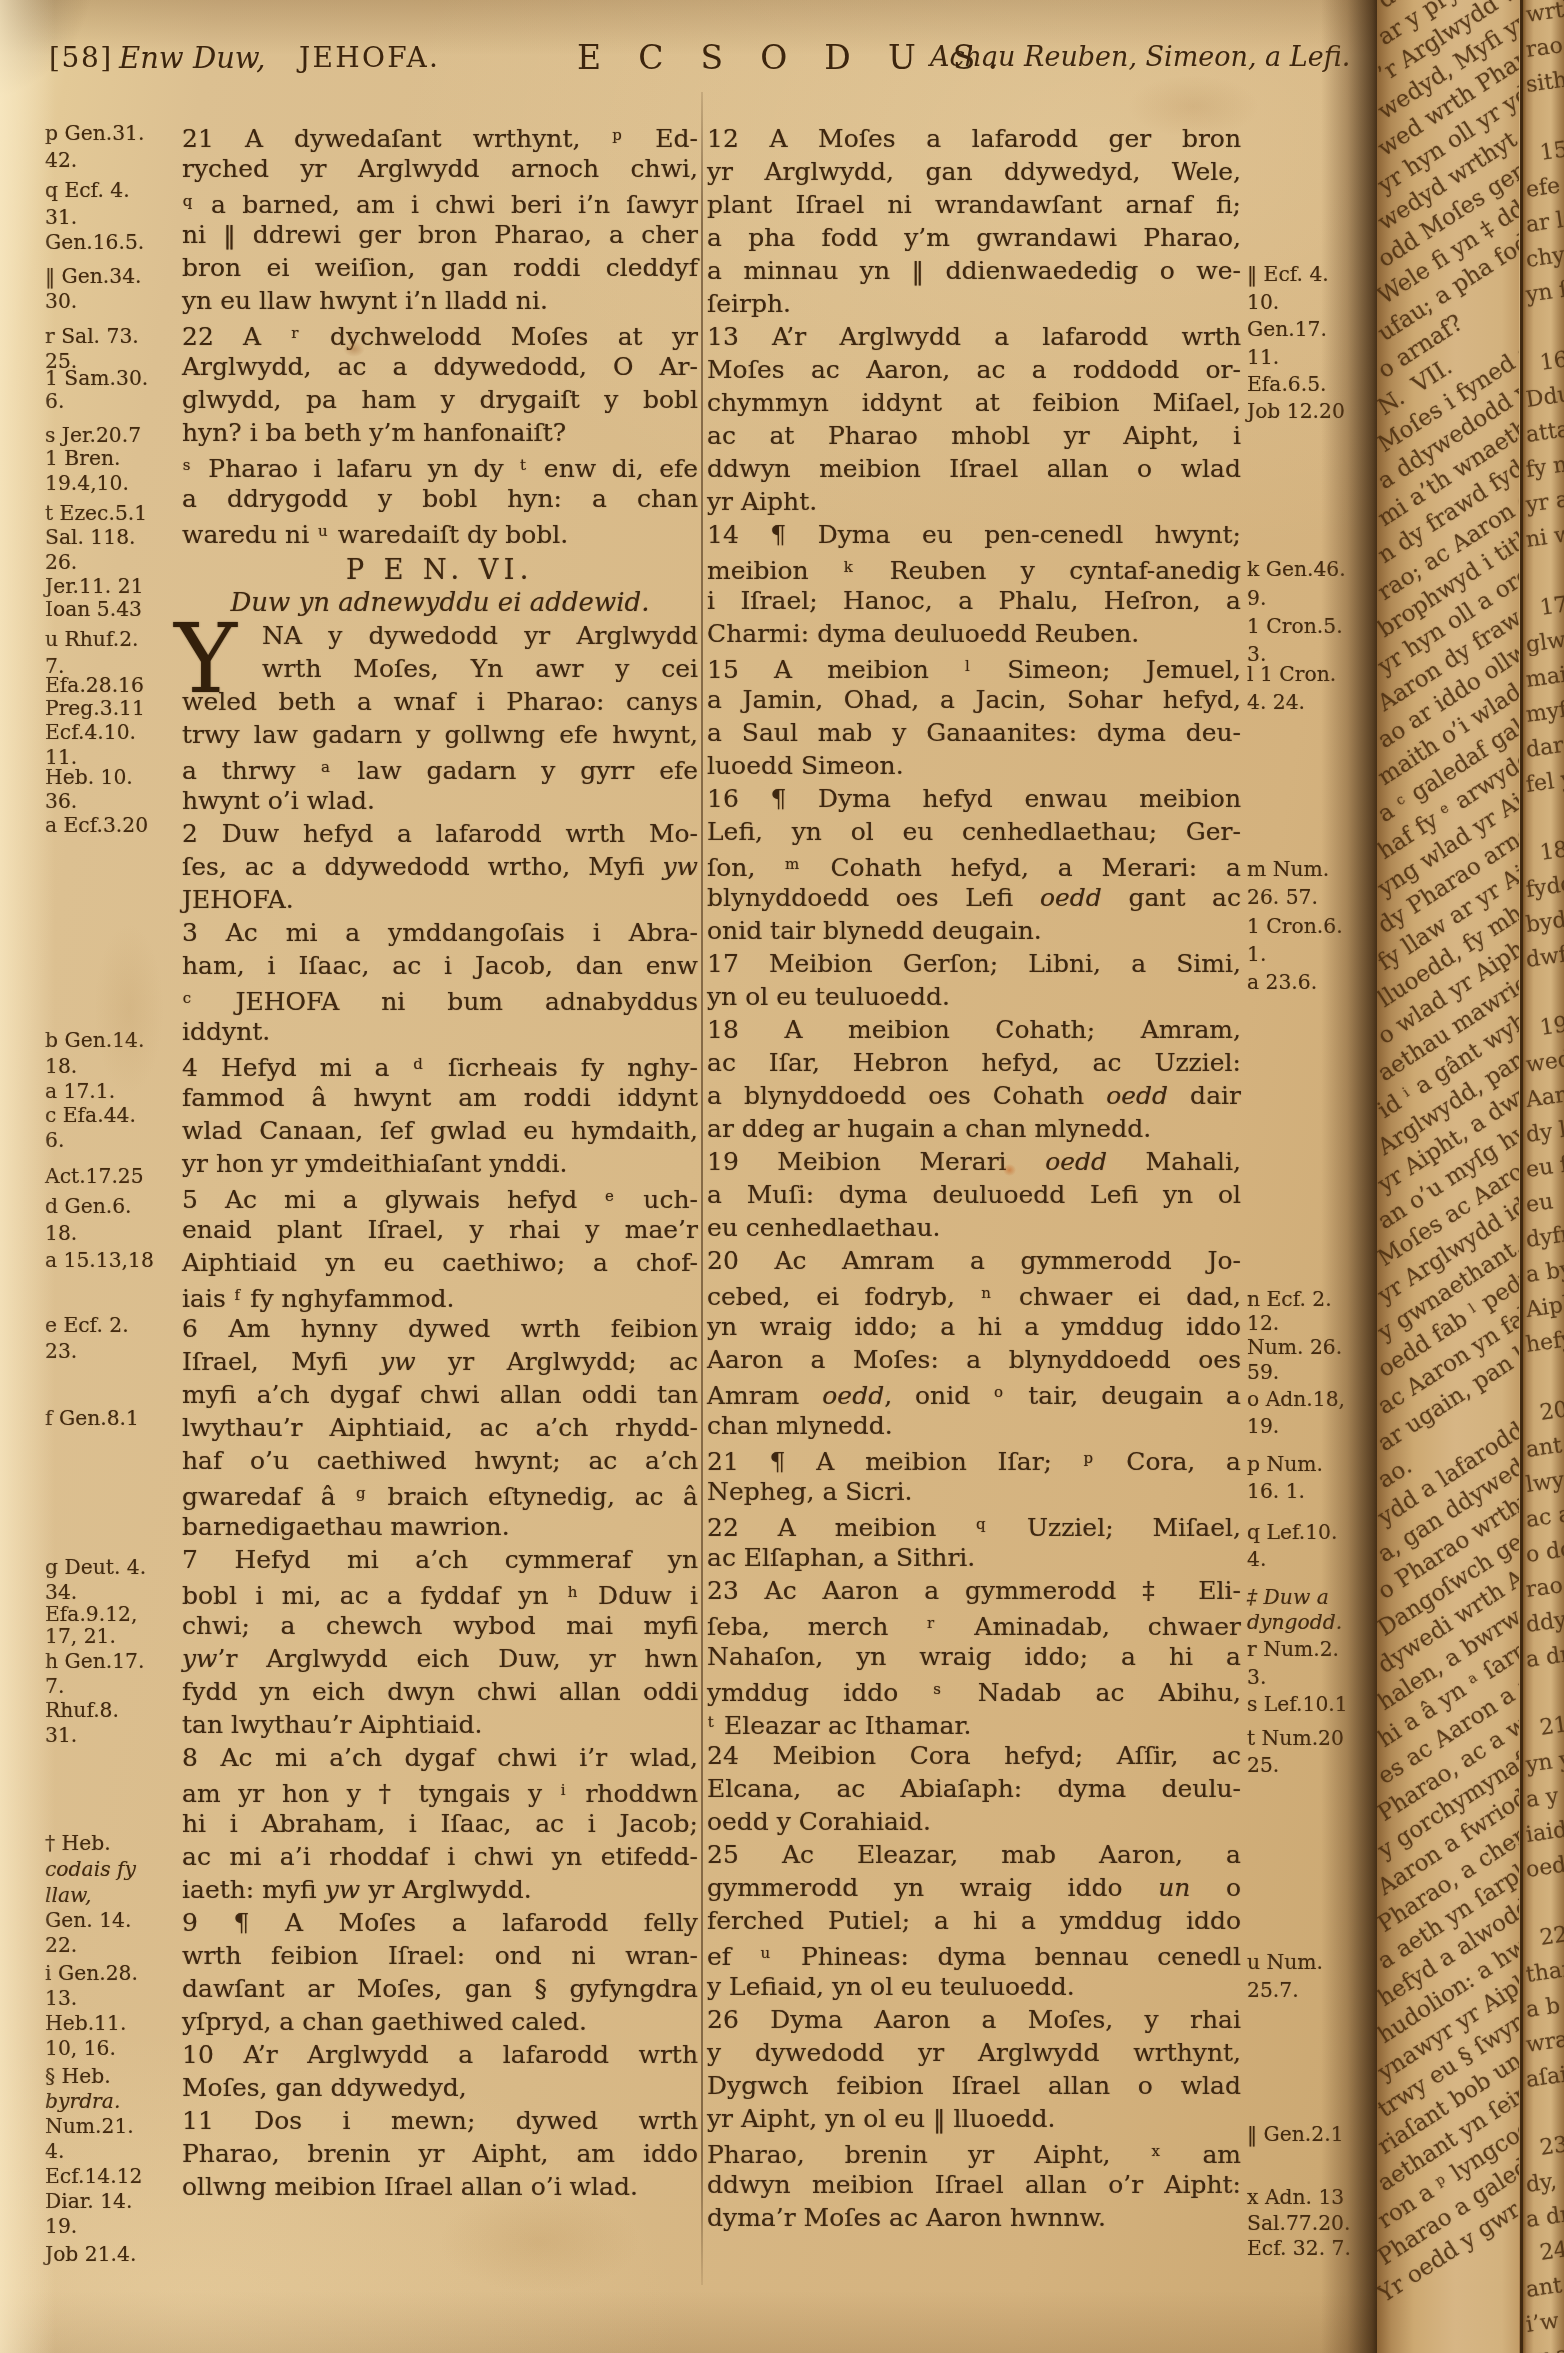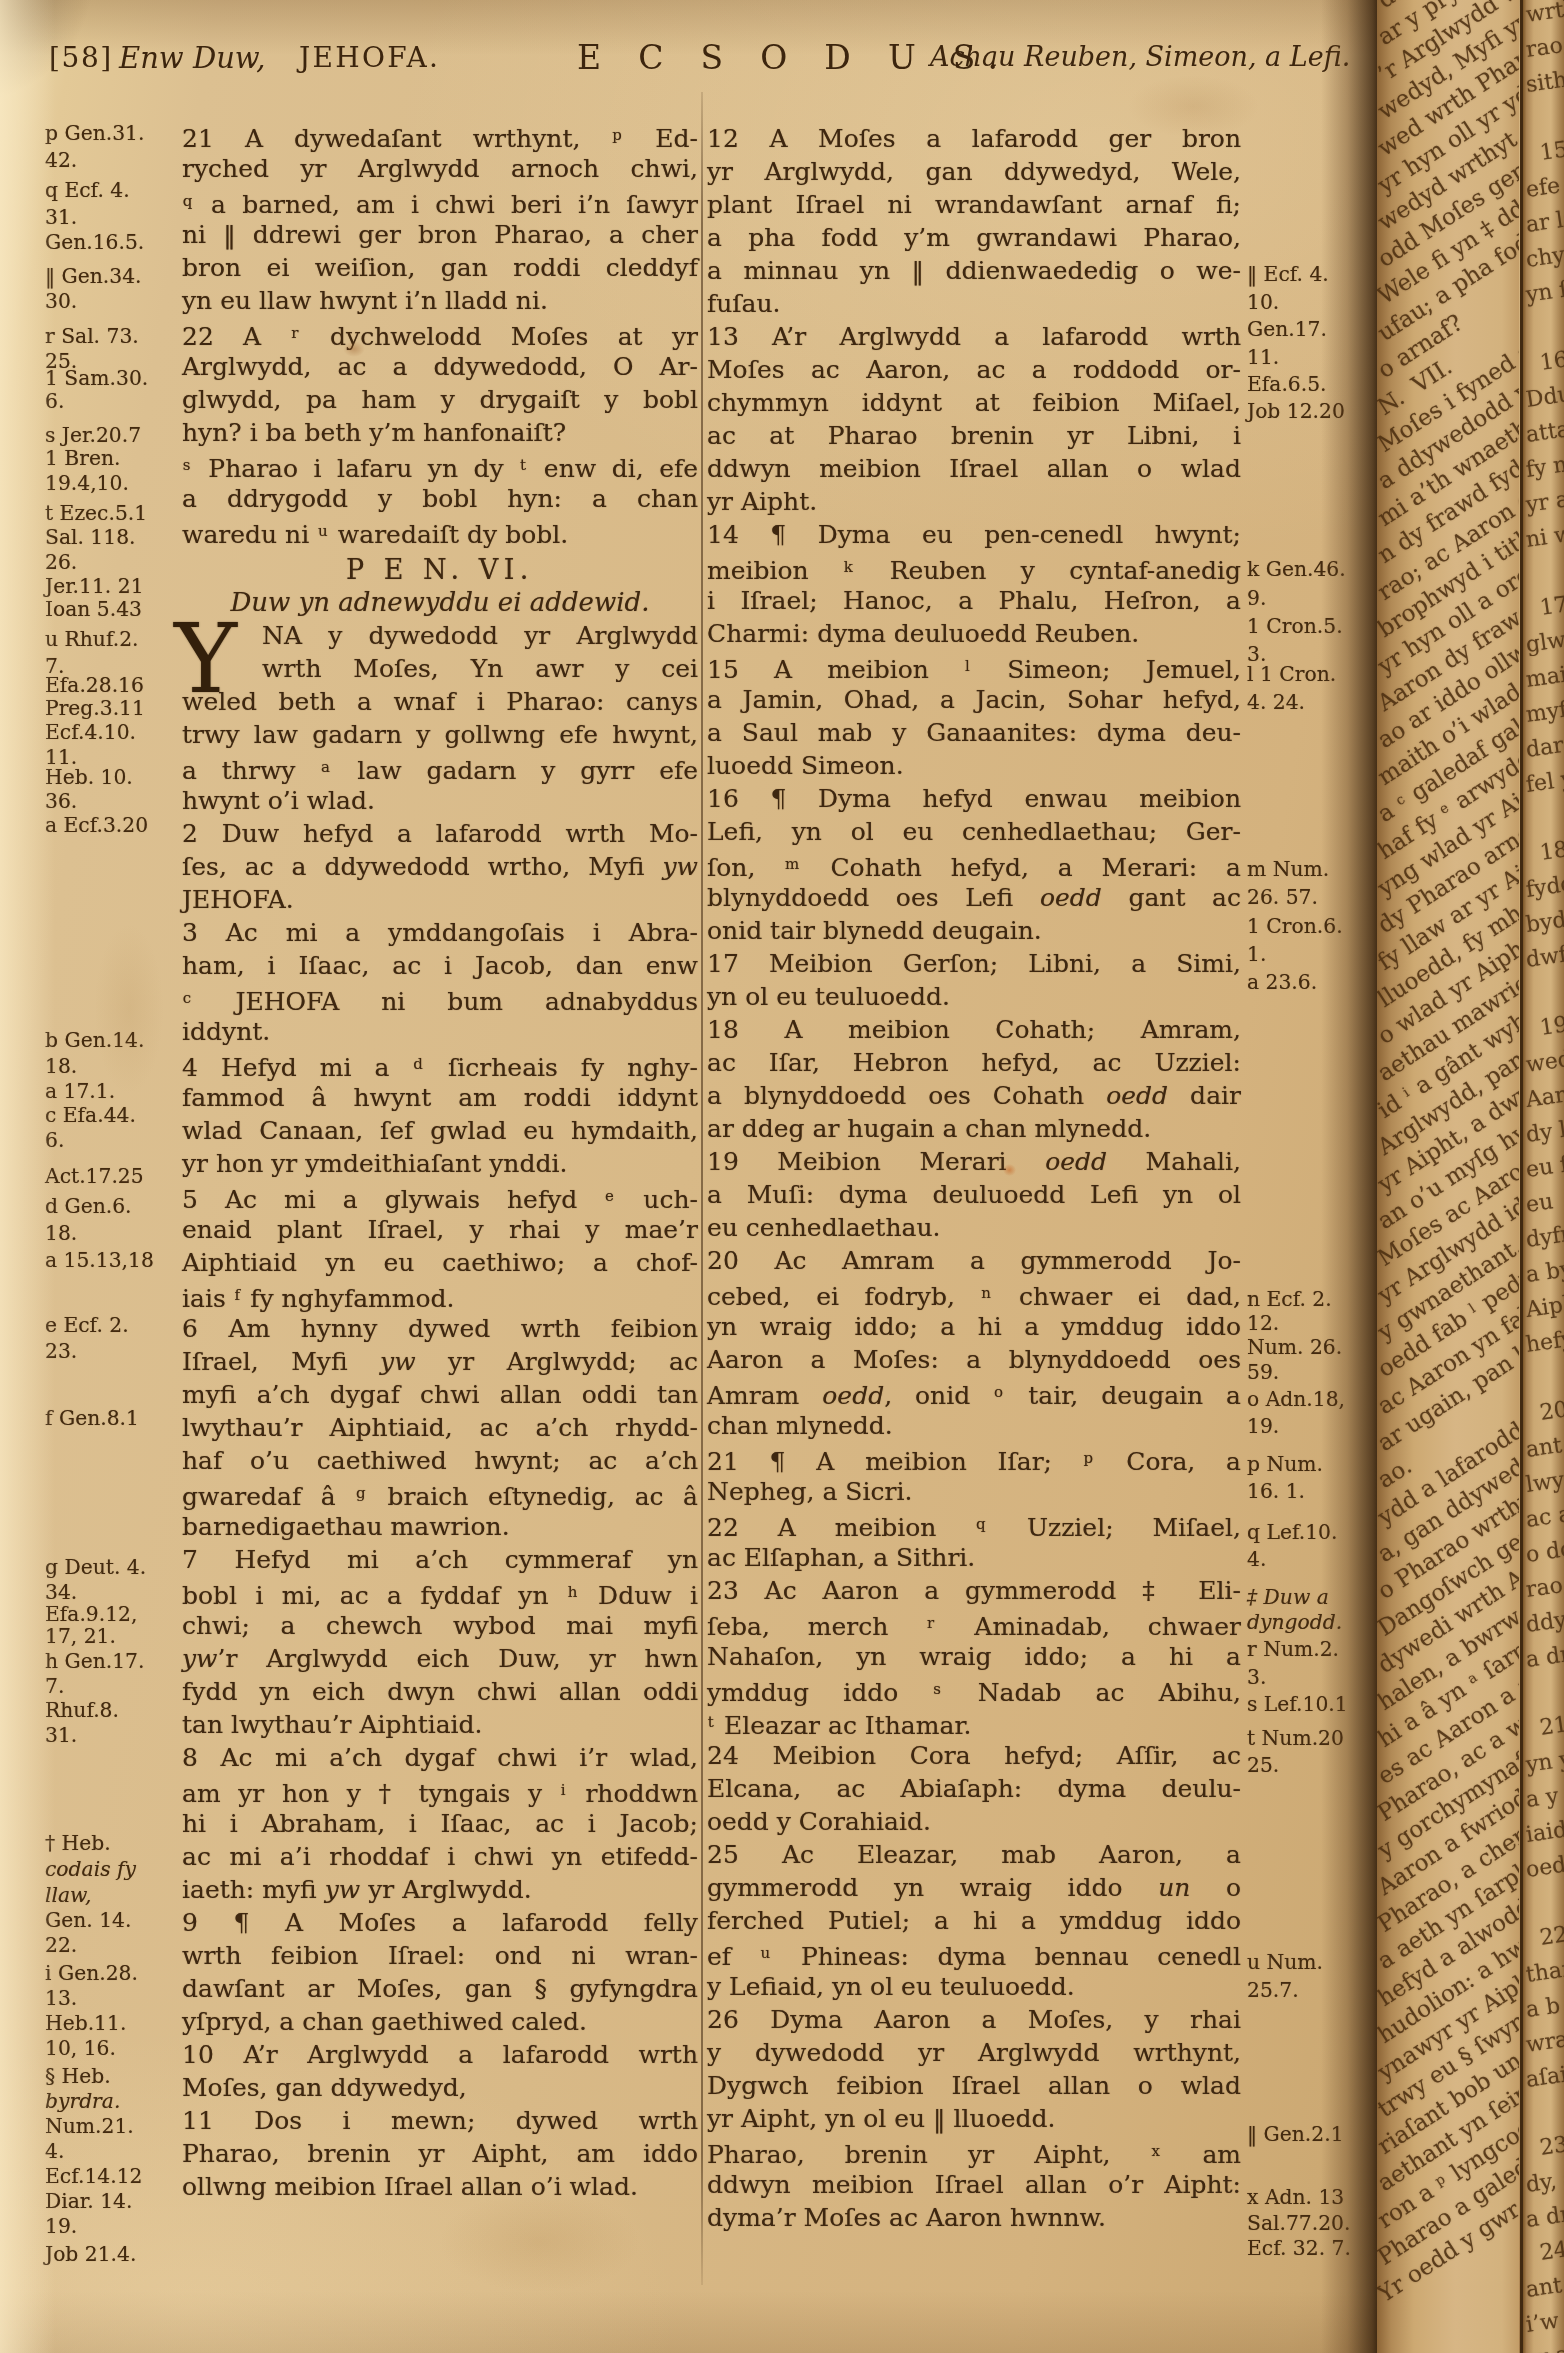--- a/index.html
+++ b/index.html
@@ -221,25 +221,25 @@
     </div>
 
   <div class="rule"></div>
 
   <div class="col rcol">
       <div class="tl">12 A Moſes a lafarodd ger bron</div>
       <div class="tl">yr Arglwydd, gan ddywedyd, Wele,</div>
       <div class="tl">plant Iſrael ni wrandawſant arnaf fi;</div>
       <div class="tl">a pha fodd y’m gwrandawi Pharao,</div>
       <div class="tl">a minnau yn ‖ ddienwaededig o we-</div>
-      <div class="tl nj">fuſau.</div>
+      <div class="tl nj">ſeirph.</div>
       <div class="tl">13 A’r Arglwydd a lafarodd wrth</div>
       <div class="tl">Moſes ac Aaron, ac a roddodd or-</div>
       <div class="tl">chymmyn iddynt at feibion Miſael,</div>
-      <div class="tl">ac at Pharao brenin yr Libni, i</div>
+      <div class="tl">ac at Pharao mhobl yr Aipht, i</div>
       <div class="tl">ddwyn meibion Iſrael allan o wlad</div>
       <div class="tl nj">yr Aipht.</div>
       <div class="tl">14 ¶ Dyma eu pen-cenedl hwynt;</div>
       <div class="tl">meibion <sup class="ref">k</sup> Reuben y cyntaf-anedig</div>
       <div class="tl">i Iſrael; Hanoc, a Phalu, Heſron, a</div>
       <div class="tl nj">Charmi: dyma deuluoedd Reuben.</div>
       <div class="tl">15 A meibion <sup class="ref">l</sup> Simeon; Jemuel,</div>
       <div class="tl">a Jamin, Ohad, a Jacin, Sohar hefyd,</div>
       <div class="tl">a Saul mab y Ganaanites: dyma deu-</div>
       <div class="tl nj">luoedd Simeon.</div>

